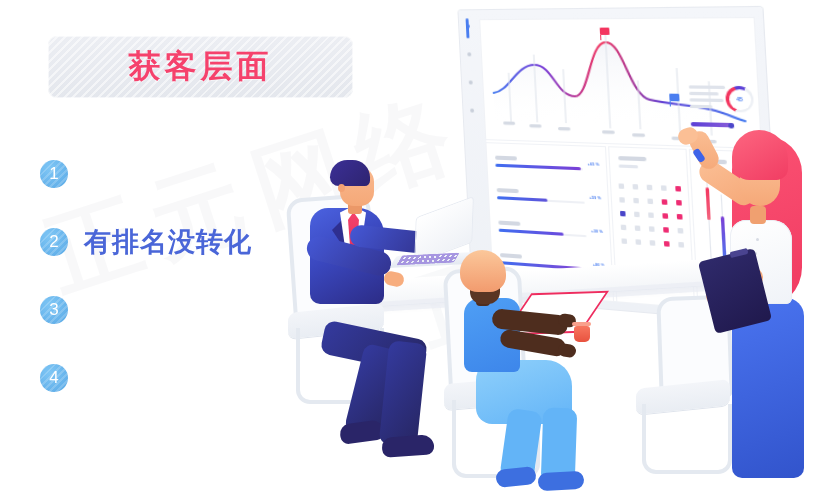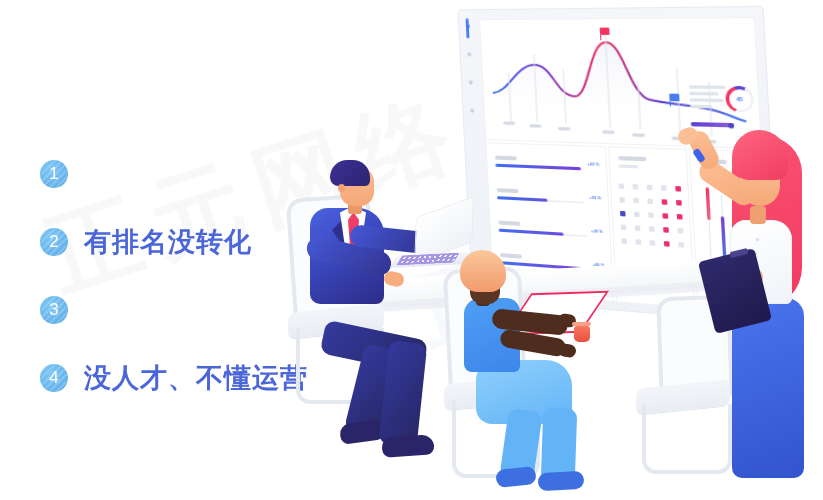--- a/index.html
+++ b/index.html
@@ -205,35 +205,37 @@
   }
 </style>
 </head>
 <body>
 
 <div id="stage">
 
   <div class="wm">正元网络</div>
   <div class="wm2">正元网络</div>
 
+  <div class="title-badge">
+    <span>获客层面</span>
+  </div>
 
   <div class="bullet-list">
     <div class="bullet-row">
       <div class="bullet-num">1</div>
     </div>
     <div class="bullet-row">
       <div class="bullet-num">2</div>
       <div class="bullet-text">有排名没转化</div>
     </div>
     <div class="bullet-row">
       <div class="bullet-num">3</div>
     </div>
     <div class="bullet-row">
       <div class="bullet-num">4</div>
-      <div class="bullet-text">没人才、不懂运营</div>
     </div>
   </div>
 
   <div class="monitor">
     <div class="monitor-skew">
       <div class="screen-frame">
 
         <div class="rail">
           <div class="rail-bar"></div>
           <div class="rail-dot on" style="top:6px"></div>

